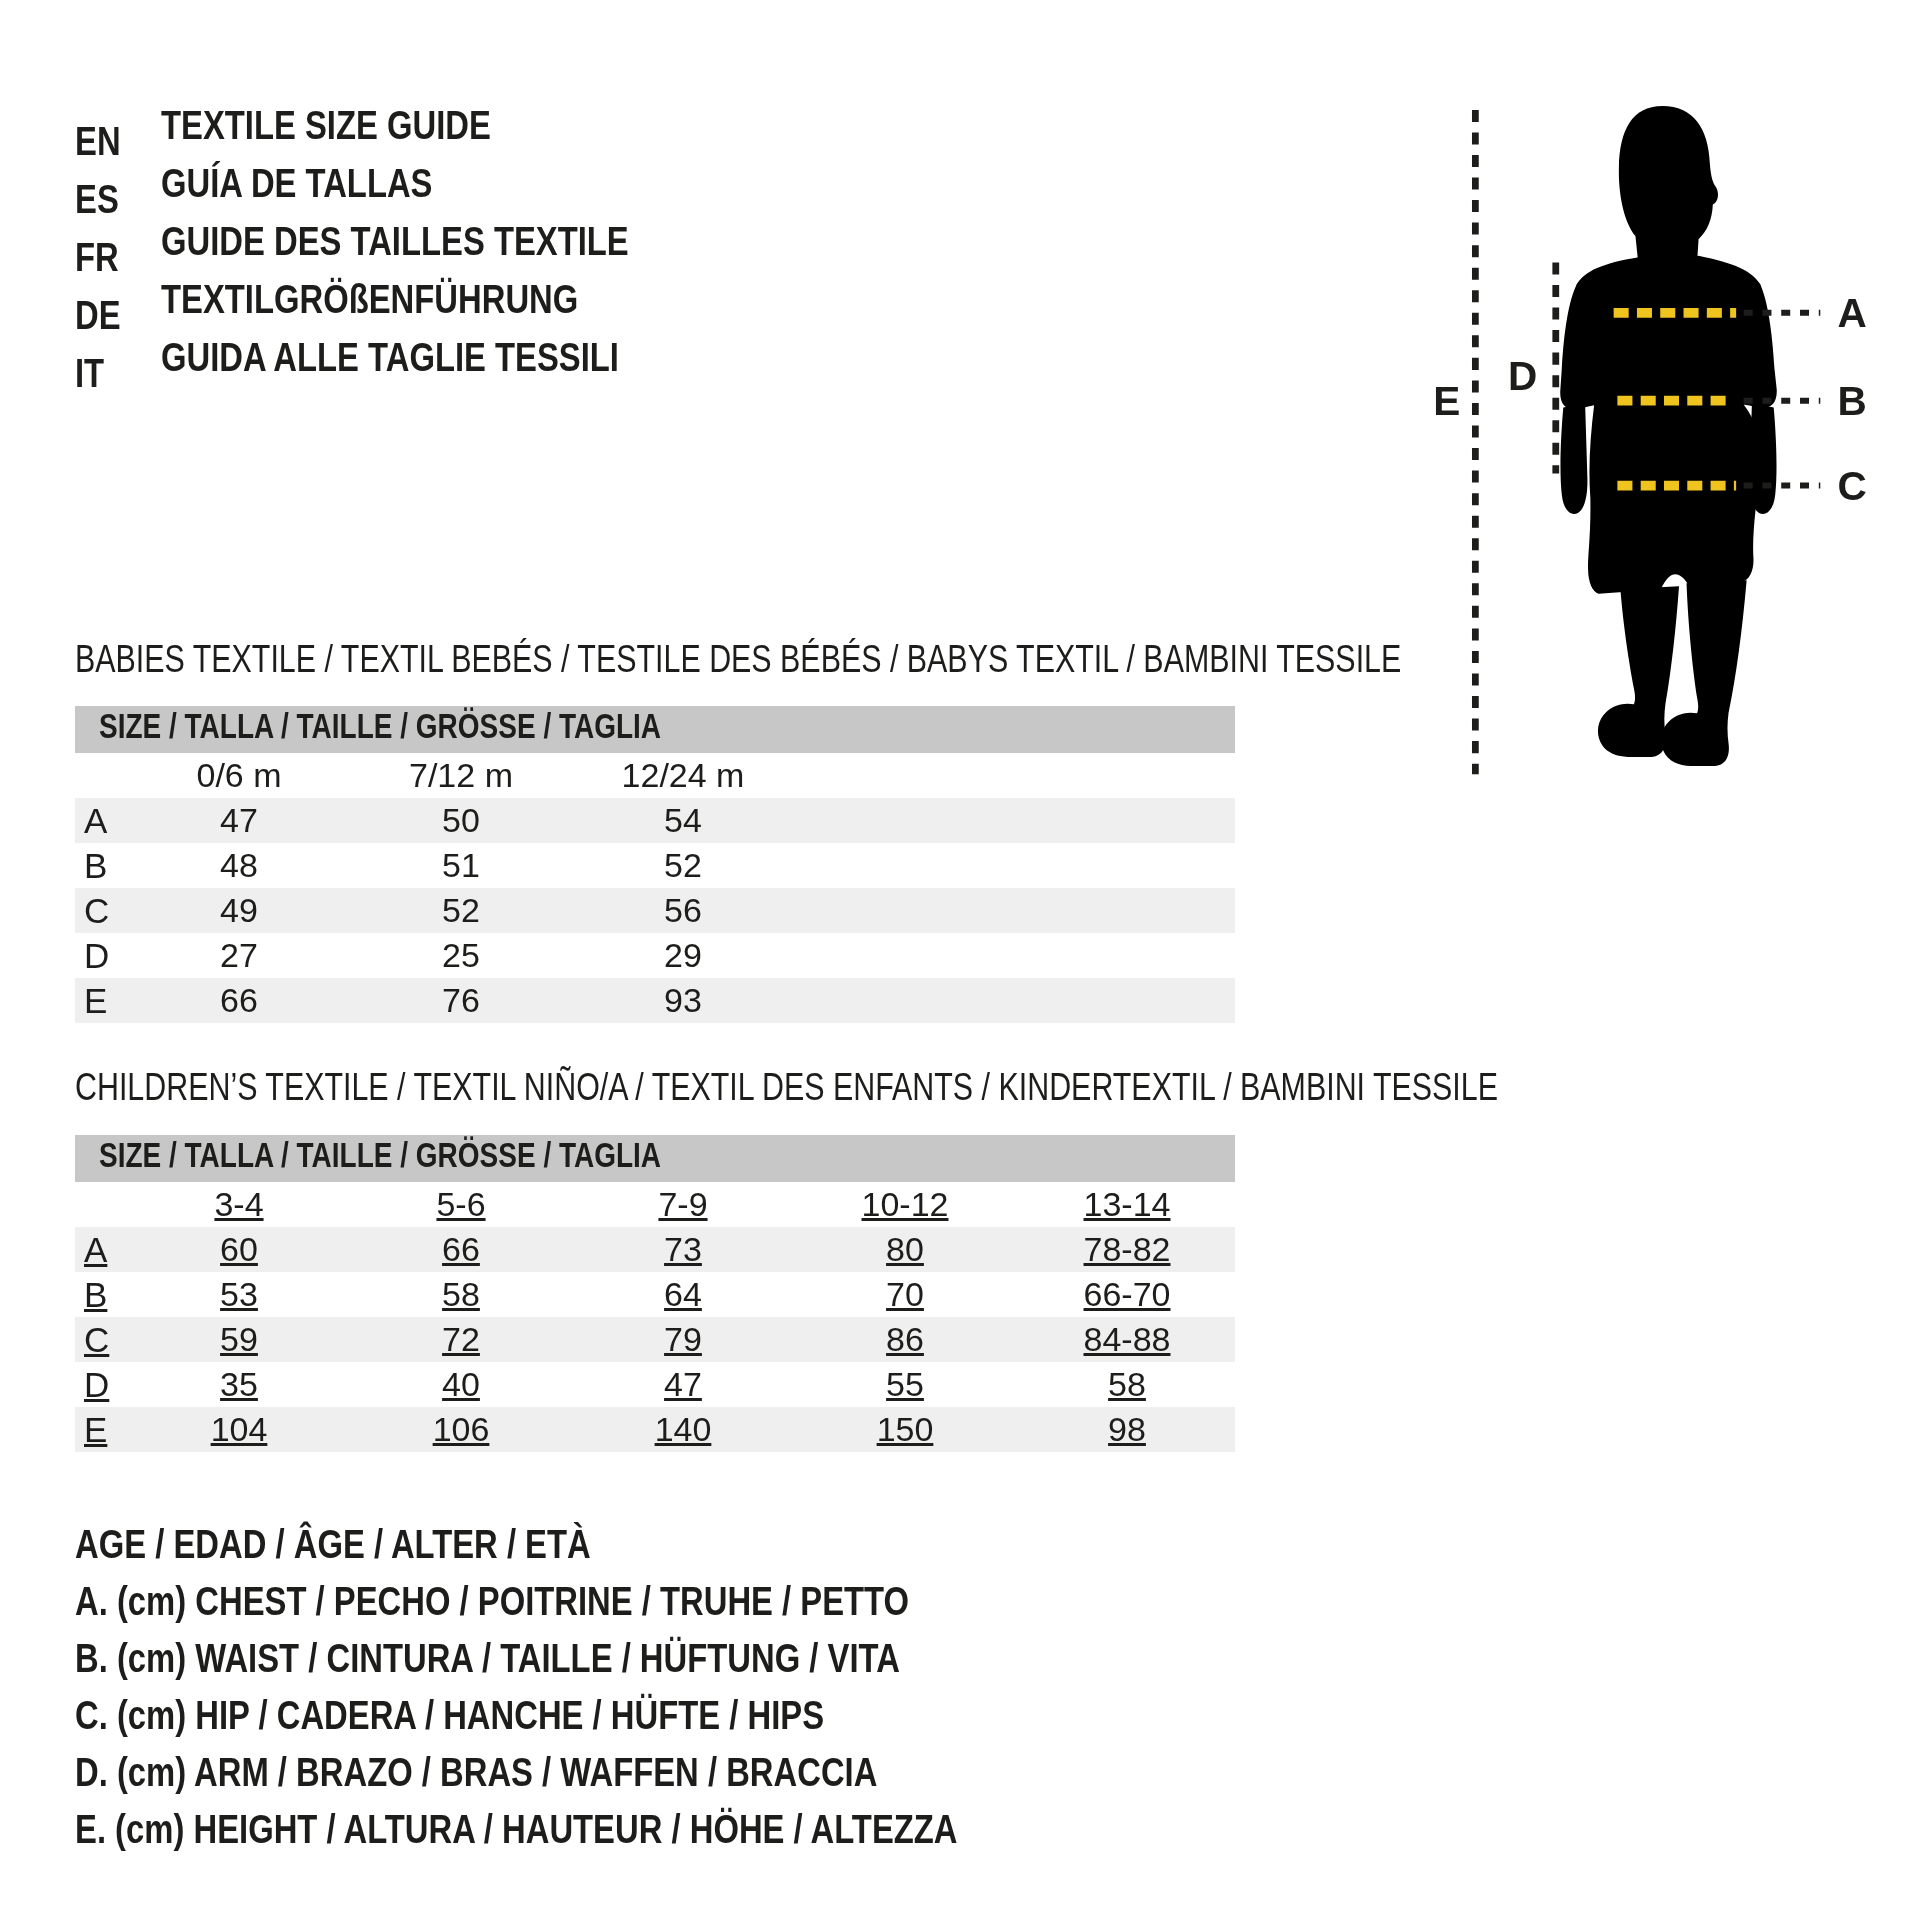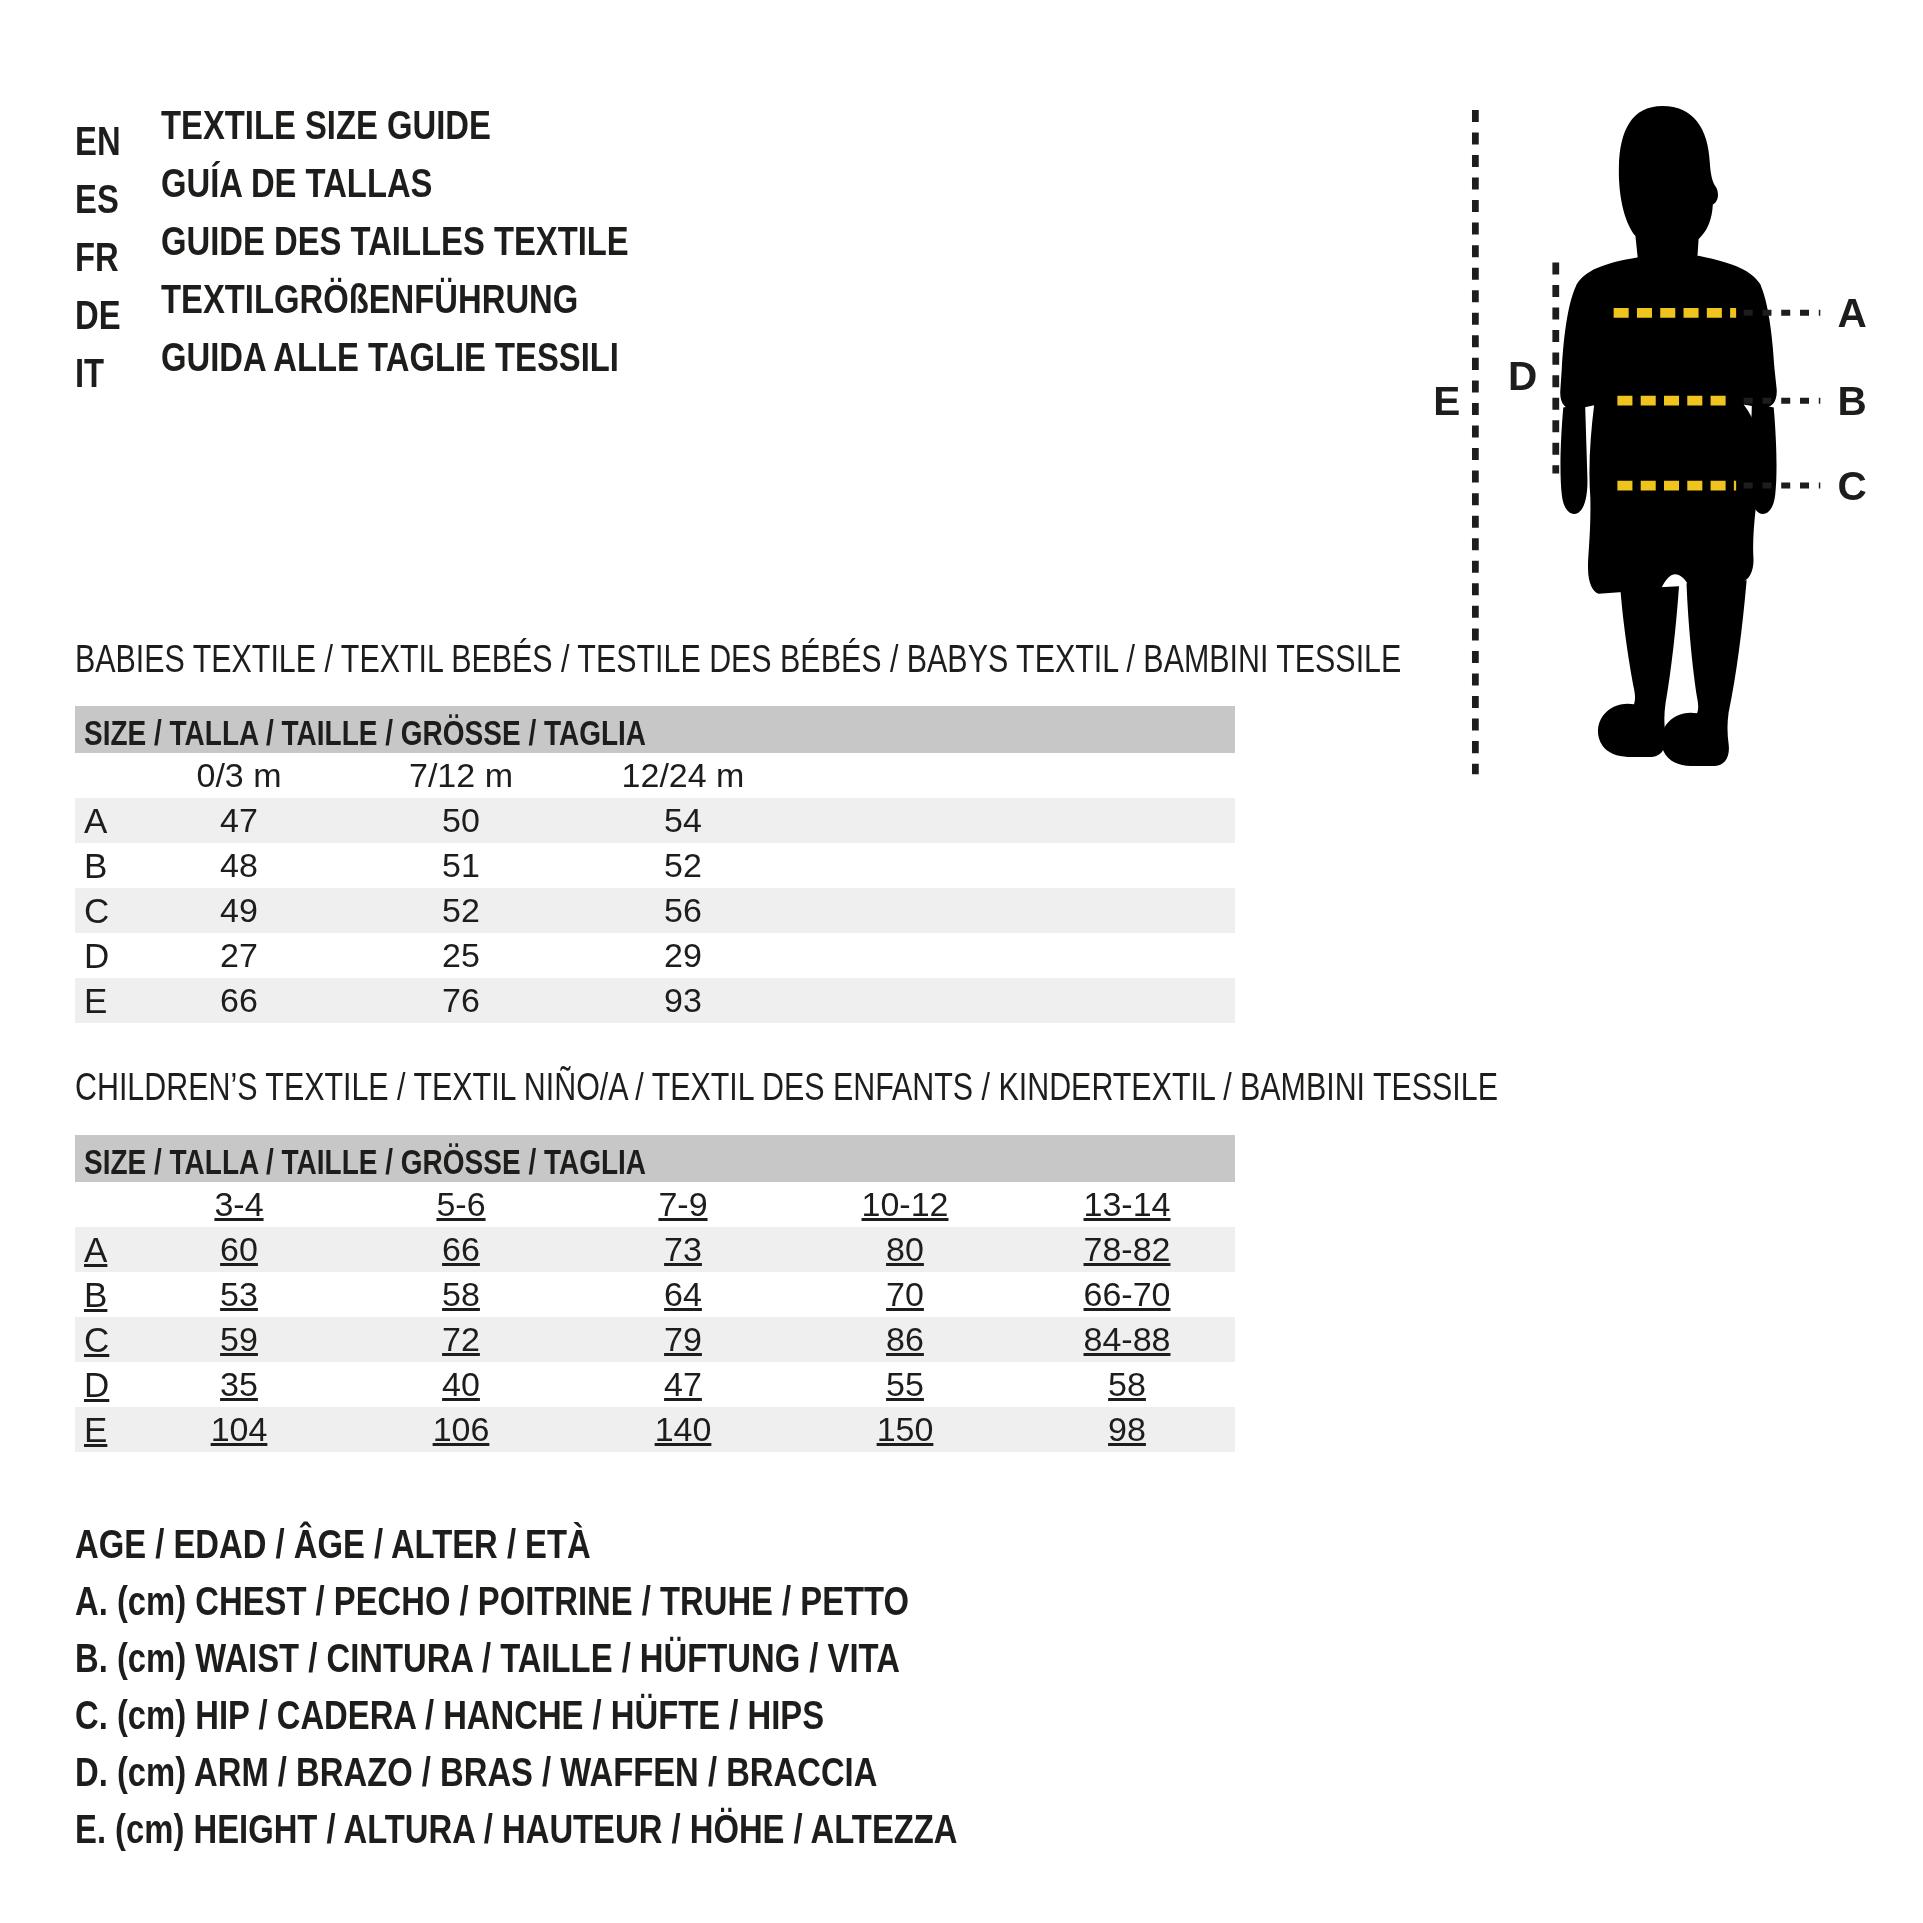--- a/index.html
+++ b/index.html
@@ -14,21 +14,21 @@
   .lang-row{height:58px;display:flex;align-items:center;font-size:41px;font-weight:700;}
   .lang-row .code{width:86px;flex:0 0 86px;margin-top:33px;}
   
   .sec-title{position:absolute;left:75px;font-size:38px;font-weight:400;white-space:nowrap;}
   .babies-title{top:638px;}
   .children-title{top:1066px;}
   
   .table{position:absolute;left:75px;width:1160px;}
   .babies-table{top:706px;}
   .children-table{top:1135px;}
-  .bar{height:47px;background:#c7c7c7;display:flex;align-items:flex-end;padding-left:9px;
+  .bar{height:47px;background:#c7c7c7;display:flex;align-items:flex-start;padding-left:24px;
        font-size:35px;font-weight:700;box-sizing:border-box;}
   .row{display:grid;height:45px;align-items:center;font-size:34px;}
   .babies-table .row{grid-template-columns:53px 222px 222px 222px 1fr;}
   .children-table .row{grid-template-columns:53px 222px 222px 222px 222px 222px 1fr;text-decoration:underline;}
   .row .cell{text-align:center;}
   .row .lbl{text-align:left;padding-left:9px;font-size:35px;}
   .row.stripe{background:#efefef;}
   
   .legend{position:absolute;left:75px;top:1502px;}
   .legend .lg-line{height:57px;display:flex;align-items:flex-end;font-size:41px;font-weight:700;}
@@ -101,21 +101,21 @@
 <div class="sec-title babies-title">
   <span class="cond">BABIES TEXTILE / TEXTIL BEBÉS / TESTILE DES BÉBÉS / BABYS TEXTIL / BAMBINI TESSILE</span>
 </div>
 
 <div class="table babies-table">
   <div class="bar">
     <span class="cond">SIZE / TALLA / TAILLE / GRÖSSE / TAGLIA</span>
   </div>
   <div class="row">
     <div class="cell lbl"></div>
-    <div class="cell">0/3 m</div>
+    <div class="cell">0/6 m</div>
     <div class="cell">7/12 m</div>
     <div class="cell">12/24 m</div>
     <div class="cell"></div>
   </div>
   <div class="row stripe">
     <div class="cell lbl">A</div>
     <div class="cell">47</div>
     <div class="cell">50</div>
     <div class="cell">54</div>
     <div class="cell"></div>

